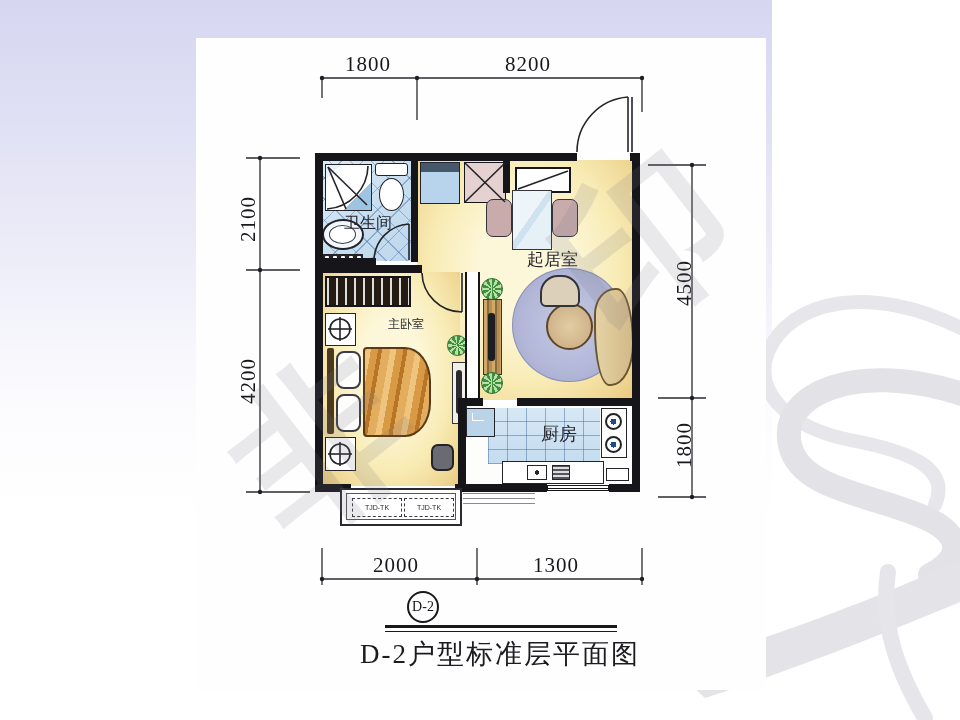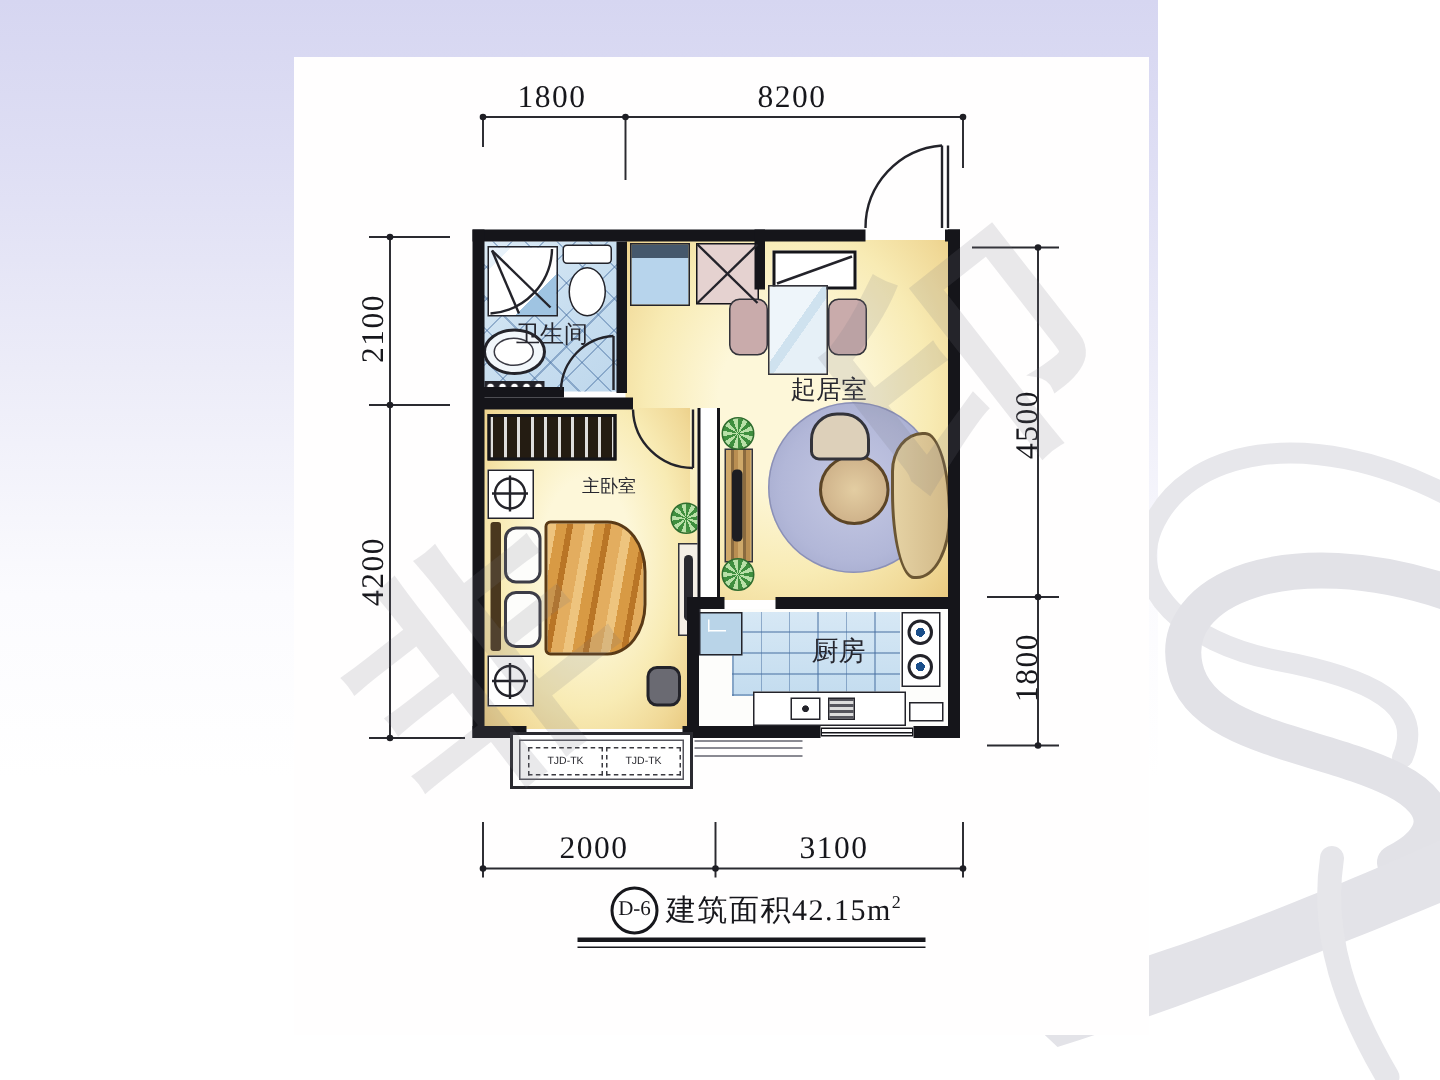--- a/index.html
+++ b/index.html
@@ -214,30 +214,28 @@
       <circle class="dimdot" cx="642" cy="579" r="2.2"></circle>
   </svg>
 
   <div class="dimtxt" style="left:323px;top:53px;">1800</div>
   <div class="dimtxt" style="left:483px;top:53px;">8200</div>
   <div class="dimtxt rot" style="left:203px;top:208px;">2100</div>
   <div class="dimtxt rot" style="left:203px;top:370px;">4200</div>
   <div class="dimtxt rot" style="left:639px;top:272px;">4500</div>
   <div class="dimtxt rot" style="left:639px;top:434px;">1800</div>
   <div class="dimtxt" style="left:351px;top:554px;">2000</div>
-  <div class="dimtxt" style="left:511px;top:554px;">3100</div>
+  <div class="dimtxt" style="left:511px;top:554px;">1300</div>
 
   <div class="roomtxt" style="left:344px;top:213px;font-size:16px;">卫生间</div>
   <div class="roomtxt" style="left:388px;top:316px;font-size:12px;">主卧室</div>
   <div class="roomtxt" style="left:527px;top:248px;font-size:17px;">起居室</div>
   <div class="roomtxt" style="left:541px;top:422px;font-size:18px;">厨房</div>
 
   <div class="wm" style="left:240px;top:330px;">非</div>
   <div class="wm" style="left:560px;top:130px;">印</div>
 
-  <div class="title-circle">D-6</div>
-  <div class="area-text">
-    <span>建筑面积42.15m</span><sup style="font-size:12px;">2</sup>
-  </div>
+  <div class="title-circle">D-2</div>
   <div class="furn" style="left:385px;top:625px;width:232px;height:3px;background:#17171c;"></div>
   <div class="furn" style="left:385px;top:631px;width:232px;height:1px;background:#17171c;"></div>
+  <div class="caption">D-2户型标准层平面图</div>
 
 </div>
 
 </body></html>

